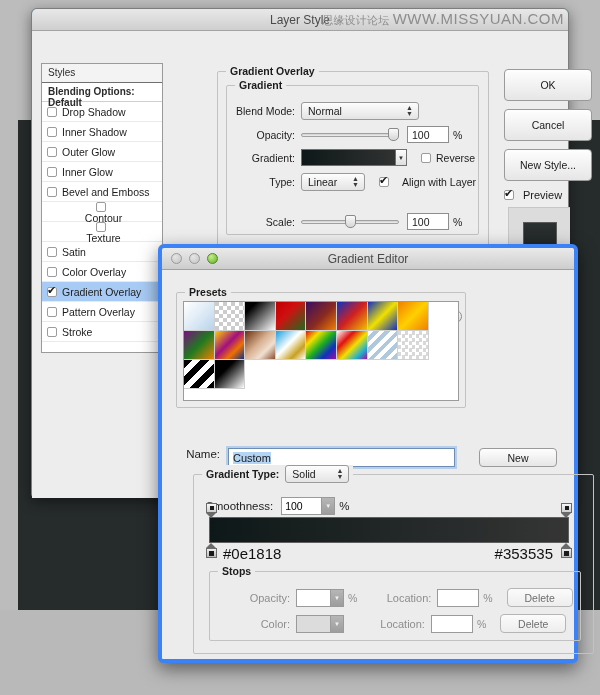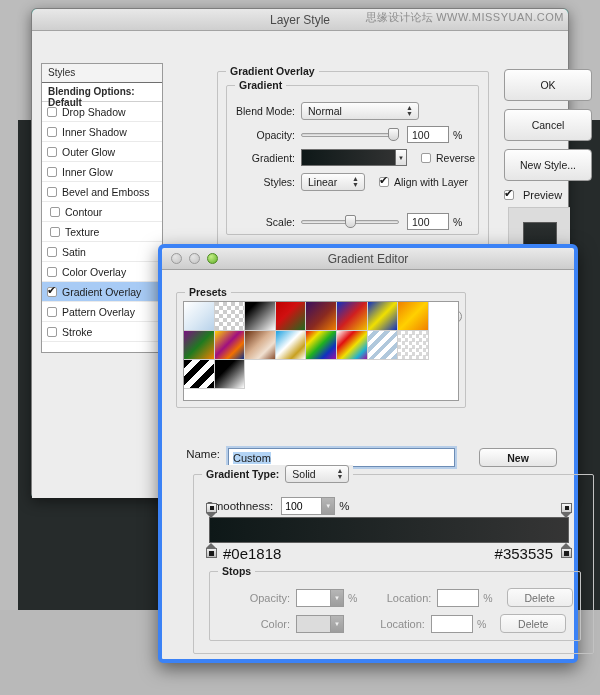--- a/index.html
+++ b/index.html
@@ -44,21 +44,21 @@
     border-radius: 5px 5px 0 0;
     display: flex; align-items: center; justify-content: center;
     position: relative;
   }
   .ls-title { font-size: 12px; color: #4a4a4a; }
   .watermark {
     position: absolute; right: 4px; top: 1px;
     font-size: 11px; color: #8d8d8d;
     letter-spacing: .2px; white-space: nowrap;
   }
-  .watermark .wm-url { font-size: 11px; letter-spacing: .5px; }
+  .watermark .wm-url { font-size: 15px; letter-spacing: .5px; }
 
   .ls-body { position: relative; height: 467px; background: #ededed; }
 
   
   .styles-panel {
     position: absolute; left: 9px; top: 32px;
     width: 122px; height: 290px;
     background: #fff;
     border: 1px solid #9a9a9a;
   }
@@ -74,21 +74,21 @@
     background: #fff;
     border-bottom: 1px solid #cfcfcf;
   }
   .style-row {
     display: flex; align-items: center;
     height: 20px; padding: 0 5px;
     font-size: 10.5px; color: #1c1c1c;
     border-bottom: 1px solid #eaeaea;
   }
   .style-row.sel { background: #a8cbf5; }
-  .style-row.indent { padding-left: 8px; }
+  .style-row.indent { padding-left: 8px; flex-direction: column; }
   .cbx {
     width: 10px; height: 10px; margin-right: 5px;
     border: 1px solid #9b9b9b; background: #fff;
     border-radius: 2px; flex: 0 0 auto;
     position: relative;
   }
   .cbx.on::after {
     content: "✔"; position: absolute; left: -1px; top: -4px;
     font-size: 11px; color: #1a1a1a;
   }
@@ -417,27 +417,27 @@
         <div class="row" style="left:0; top:63px;">
           <span class="lbl" style="width:68px;">Gradient:</span>
           <span class="grad-swatch" style="width:106px; margin-left:6px;">
             <span class="grad-arrow">▼</span>
           </span>
           <span class="cbx" style="margin-left:14px;"></span>
           <span class="pct" style="margin-left:0;">Reverse</span>
         </div>
 
         <div class="row" style="left:0; top:87px;">
-          <span class="lbl" style="width:68px;">Styles:</span>
+          <span class="lbl" style="width:68px;">Type:</span>
           <span class="sel-btn" style="width:64px; margin-left:6px;">
             <span>Linear</span>
             <span class="sel-arrows">▲<br>▼</span>
           </span>
           <span class="cbx on" style="margin-left:14px;"></span>
-          <span class="pct" style="margin-left:0;text-align:right;">Align with Layer</span>
+          <span class="pct" style="margin-left:8px;text-align:right;">Align with Layer</span>
         </div>
 
 
         <div class="row" style="left:0; top:127px;">
           <span class="lbl" style="width:68px;">Scale:</span>
           <span class="slider" style="width:98px; margin-left:6px;">
             <span class="track"></span>
             <span class="knob" style="left:45%;"></span>
           </span>
           <span class="num-field" style="width:42px; margin-left:8px;">100</span>
@@ -503,21 +503,21 @@
             <div class="swatch" style="background: linear-gradient(135deg, rgb(0, 0, 0) 0%, rgb(0, 0, 0) 35%, rgb(255, 255, 255) 100%);"></div>
           </div>
       </div>
     </div>
 
     <div class="name-row">
       <span class="lbl" style="width:44px; font-size:11.5px;">Name:</span>
       <span class="name-input" style="margin-left:8px;">
         <span class="seltext">Custom</span>
       </span>
-      <span class="btn" style="width:78px; margin-left:24px;font-weight:bold;">New</span>
+      <span class="btn" style="width:78px; margin-left:24px;">New</span>
     </div>
 
     <div class="grp" id="gtype-group">
       <div class="gt-inline">
         <span class="lbl">Gradient Type:</span>
         <span class="sel-btn" style="width:64px;">
           <span>Solid</span>
           <span class="sel-arrows">▲<br>▼</span>
         </span>
       </div>

